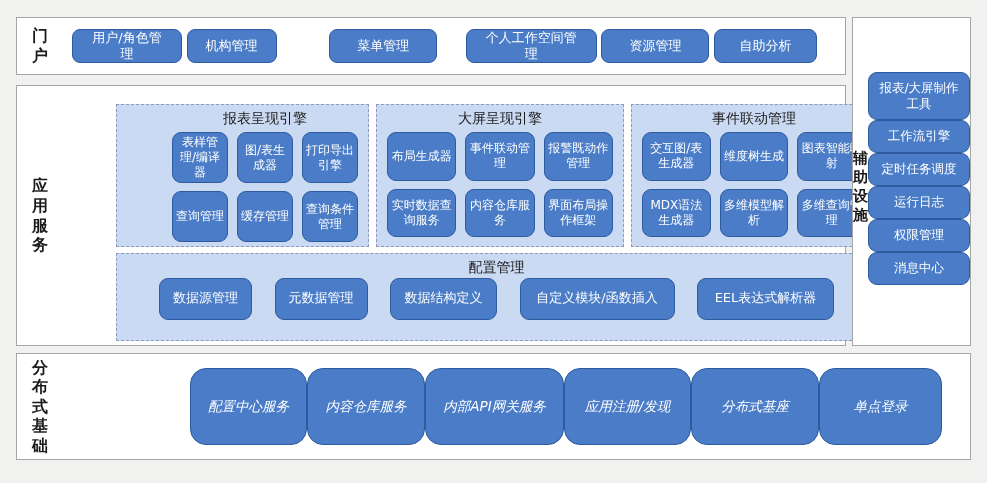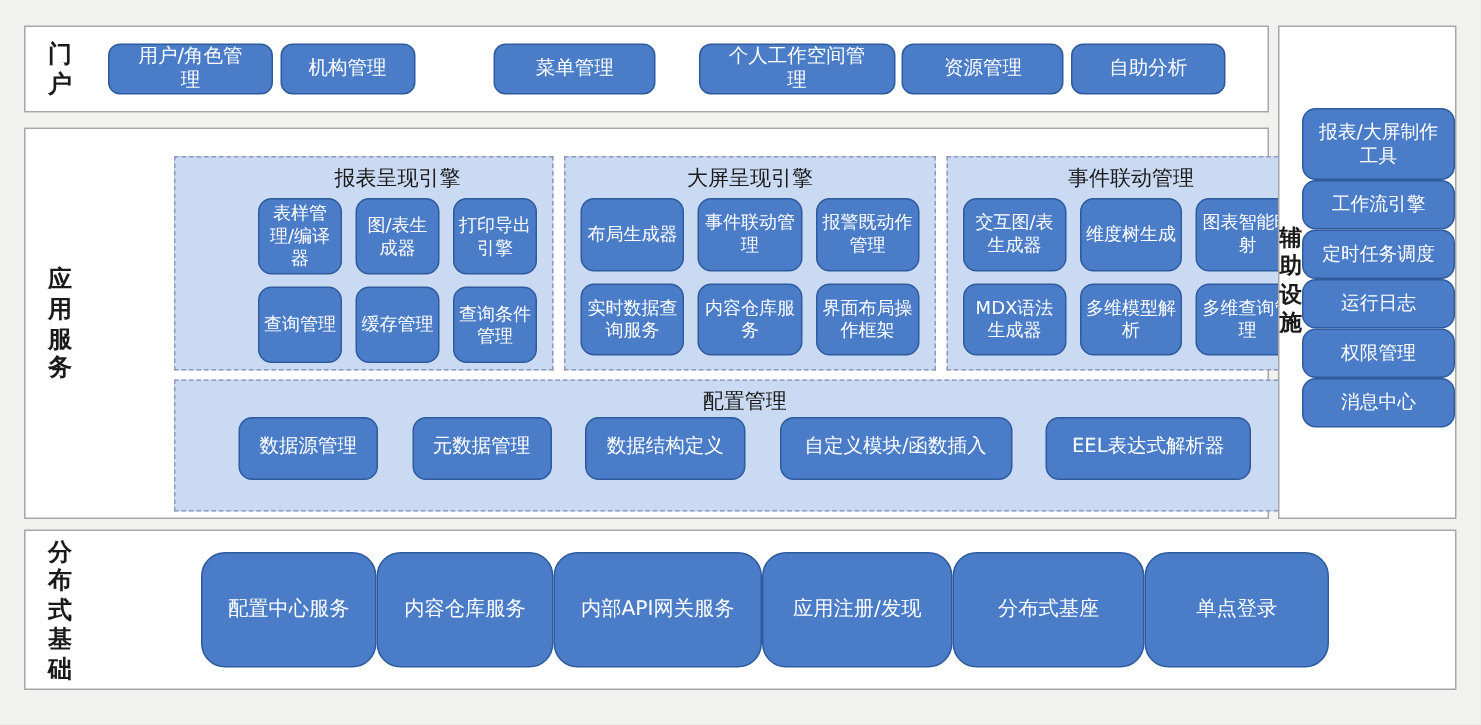--- a/index.html
+++ b/index.html
@@ -76,21 +76,21 @@
   .config-row .btn:nth-child(5){ width:137px; }
 
   
   .aux-col {
     flex:1; width:100%; display:flex; flex-direction:column;
     align-items:center; justify-content:space-evenly; padding:2px 0 8px 0;
   }
   .aux-col .btn { width:102px; border-radius:9px; font-size:12.5px; padding:7px 5px; min-height:33px; }
 
   
-  .dist-row { flex:1; display:flex; justify-content:center; align-items:center; padding:0 28px 0 24px; }
+  .dist-row { flex:1; display:flex; justify-content:flex-end; align-items:center; padding:0 28px 0 24px;font-style:italic; }
   .dist-row .btn { height:77px; border-radius:16px; font-size:13.5px; padding:0 10px; }
   .dist-row .btn:nth-child(1){ width:117px; }
   .dist-row .btn:nth-child(2){ width:118px; }
   .dist-row .btn:nth-child(3){ width:139px; }
   .dist-row .btn:nth-child(4){ width:127px; }
   .dist-row .btn:nth-child(5){ width:128px; }
   .dist-row .btn:nth-child(6){ width:123px; }
 </style>
 </head>
 <body>

